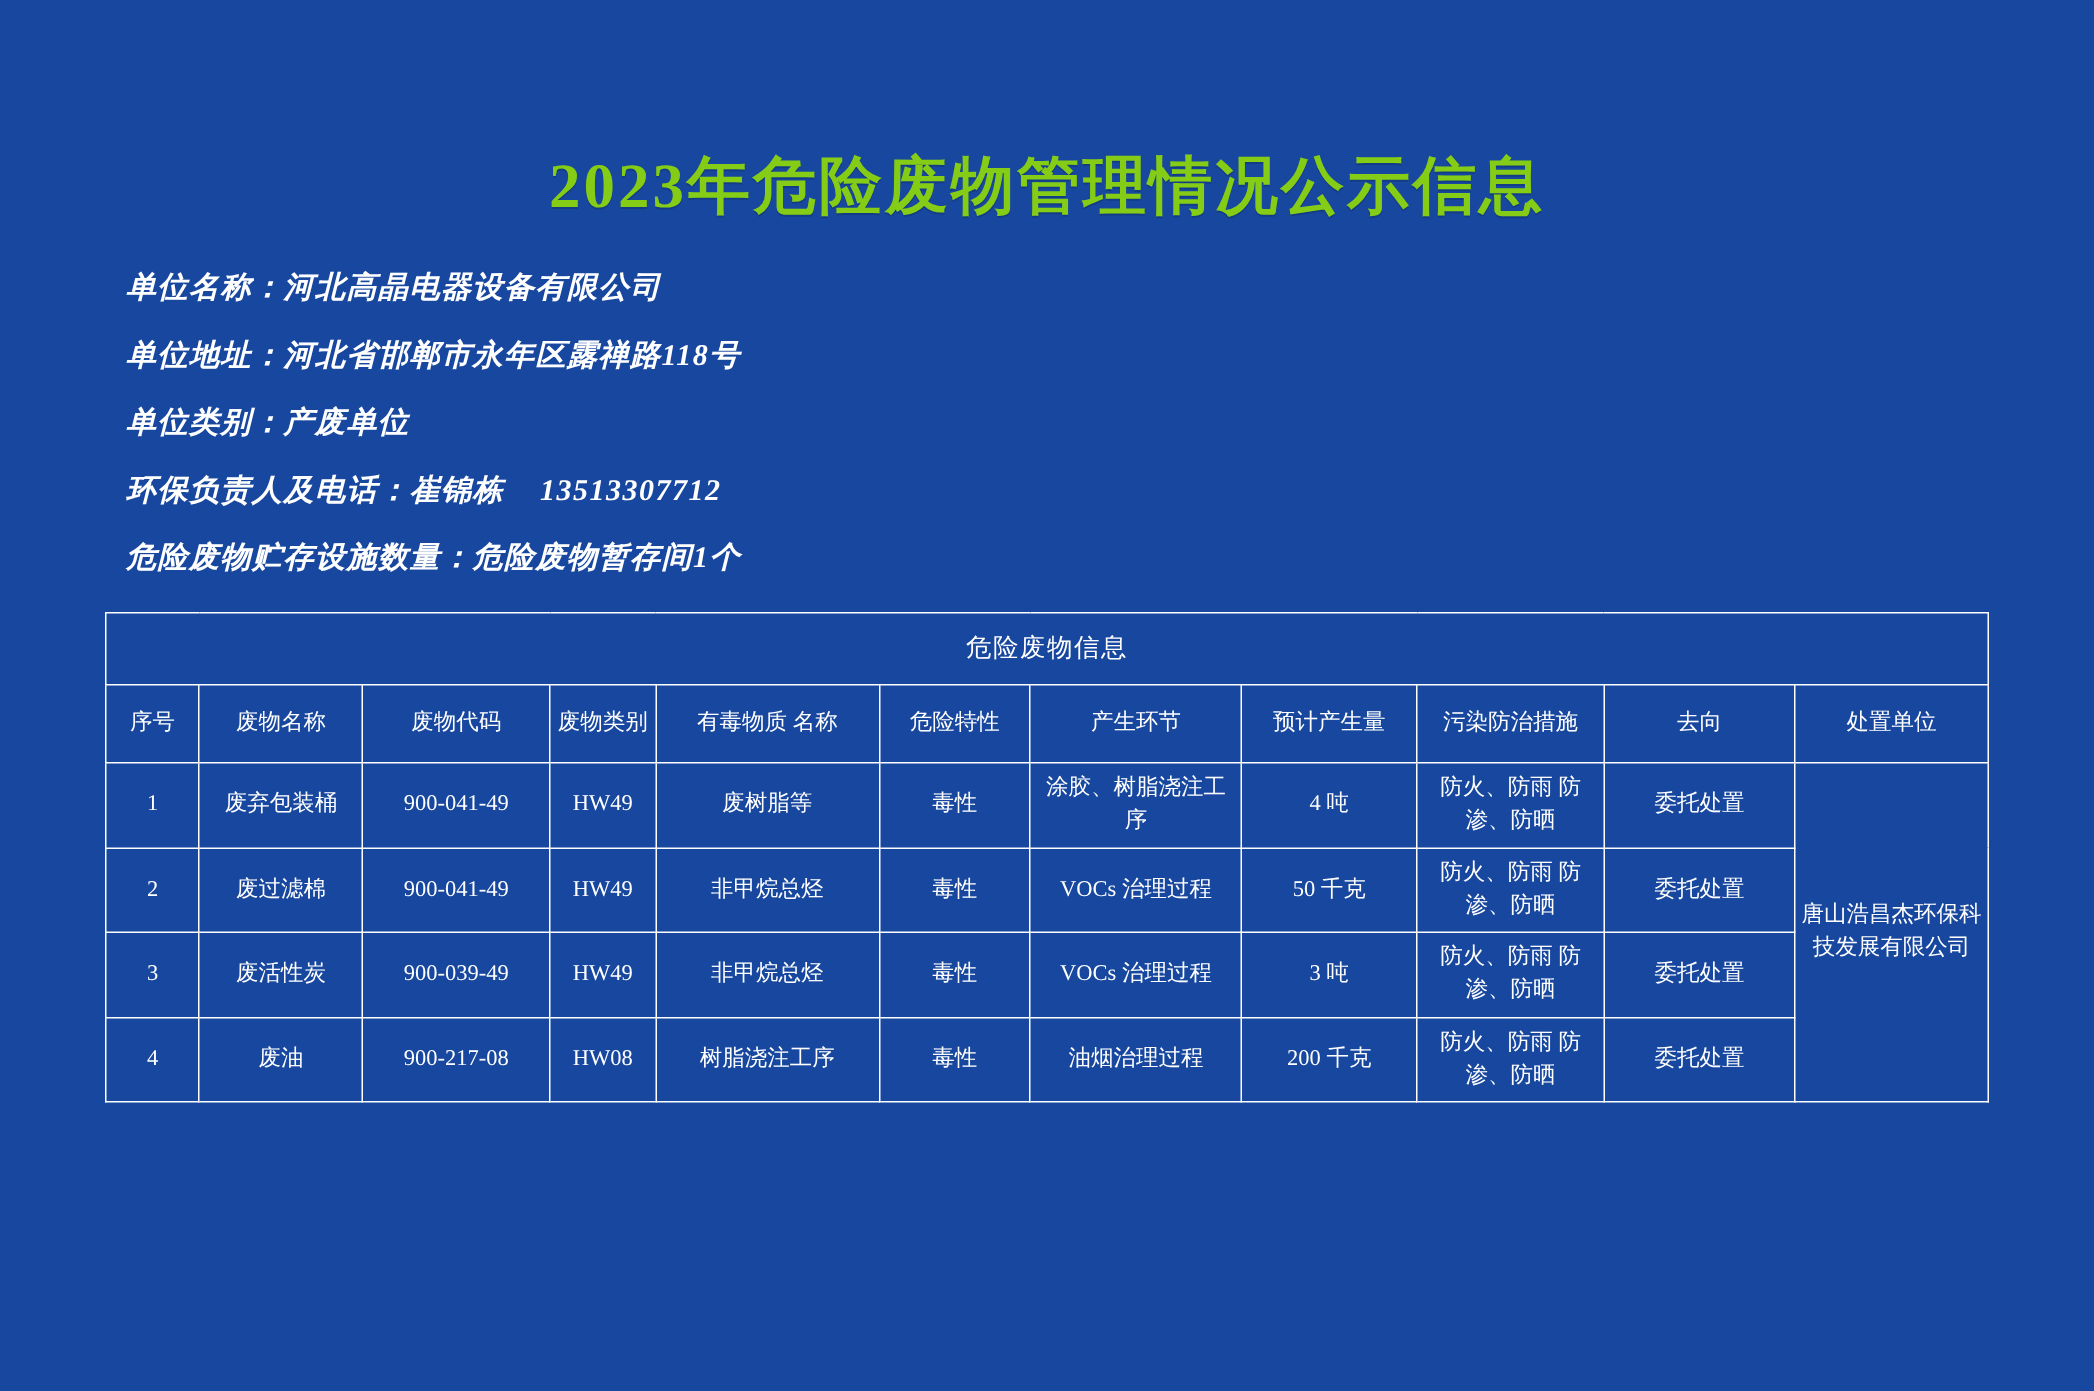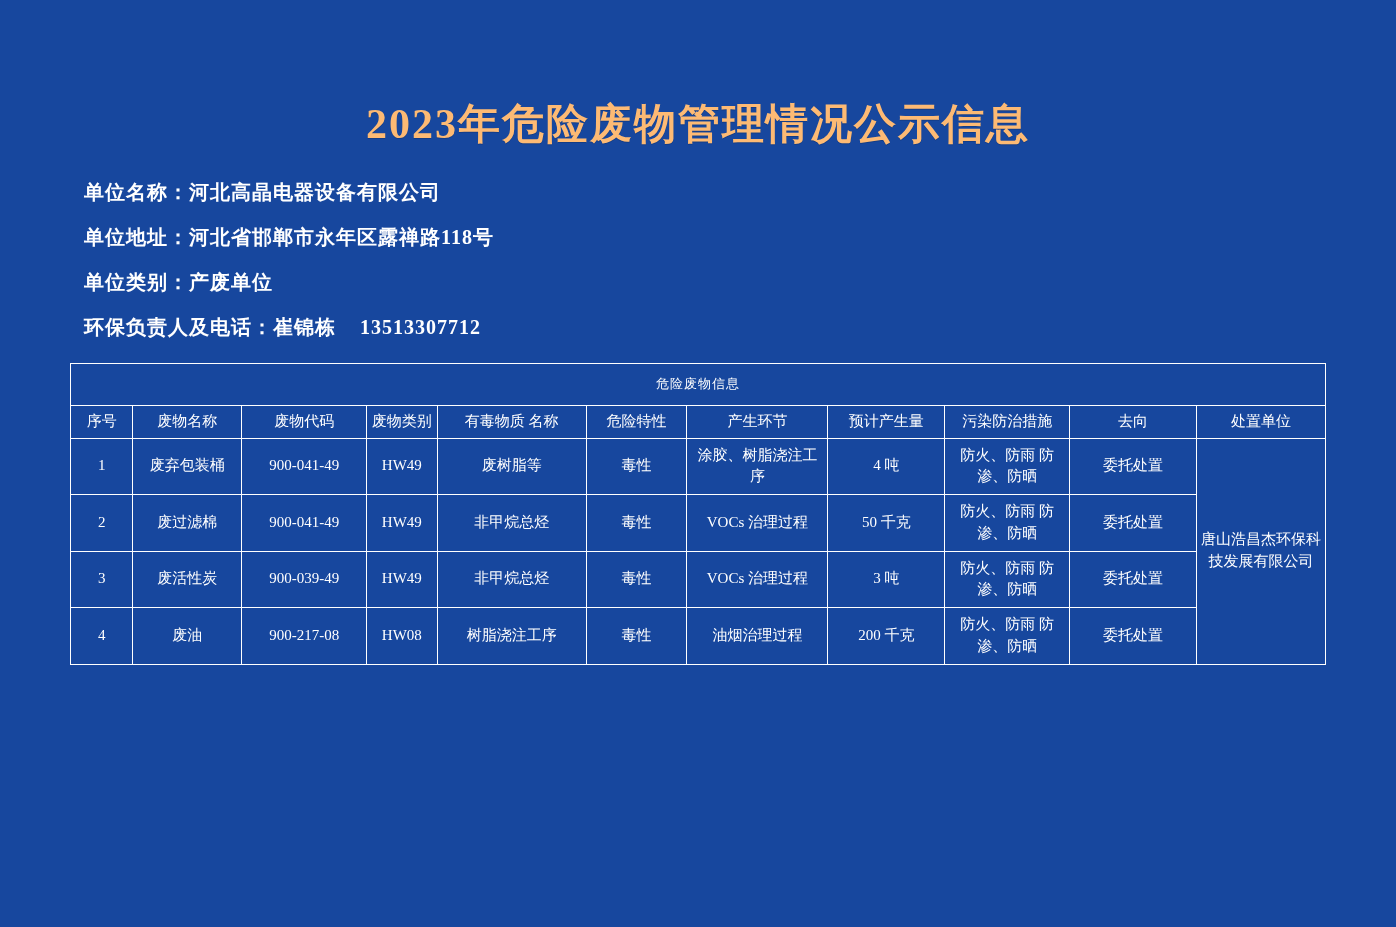--- a/index.html
+++ b/index.html
@@ -21,26 +21,27 @@
     box-sizing: border-box;
     padding: 0 70px;
   }
   .title {
     text-align: center;
     font-size: 42px;
     font-weight: bold;
     letter-spacing: 2px;
     margin-top: 96px;
     margin-bottom: 30px;
-    color: #fdba74;
+    color: #84cc16;
     text-shadow: 0 1px 0 rgba(0,0,0,0.15);
   }
   .meta-list {
     margin: 0 0 26px 0;
     padding: 0 0 0 14px;
+    font-style: italic;
   }
   .meta-row {
     font-size: 20px;
     font-weight: bold;
     letter-spacing: 1px;
     line-height: 1.0;
     margin-bottom: 25px;
     white-space: pre;
   }
   table.waste {
@@ -53,27 +54,27 @@
   table.waste th, table.waste td {
     border: 1px solid #ffffff;
     text-align: center;
     vertical-align: middle;
     padding: 6px 4px;
     line-height: 1.45;
     font-weight: normal;
     color: #ffffff;
   }
   table.waste th.banner {
-    font-size: 13px;
+    font-size: 17px;
     padding: 11px 4px;
     letter-spacing: 1px;
   }
   table.waste th.colhead {
     font-size: 15px;
-    padding: 5px 3px;
+    padding: 15px 3px;
   }
   td.tall {
     line-height: 1.6;
   }
   .c0 { width: 62px; }
   .c1 { width: 108px; }
   .c2 { width: 124px; }
   .c3 { width: 70px; }
   .c4 { width: 148px; }
   .c5 { width: 100px; }
@@ -88,20 +89,21 @@
 
 <div class="page">
 
   <div class="title">2023年危险废物管理情况公示信息</div>
 
   <div class="meta-list">
     <div class="meta-row">单位名称：河北高晶电器设备有限公司</div>
     <div class="meta-row">单位地址：河北省邯郸市永年区露禅路118号</div>
     <div class="meta-row">单位类别：产废单位</div>
     <div class="meta-row">环保负责人及电话：崔锦栋    13513307712</div>
+    <div class="meta-row">危险废物贮存设施数量：危险废物暂存间1个</div>
   </div>
 
   <table class="waste">
     <colgroup>
       <col class="c0">
         <col class="c1">
         <col class="c2">
         <col class="c3">
         <col class="c4">
         <col class="c5">

